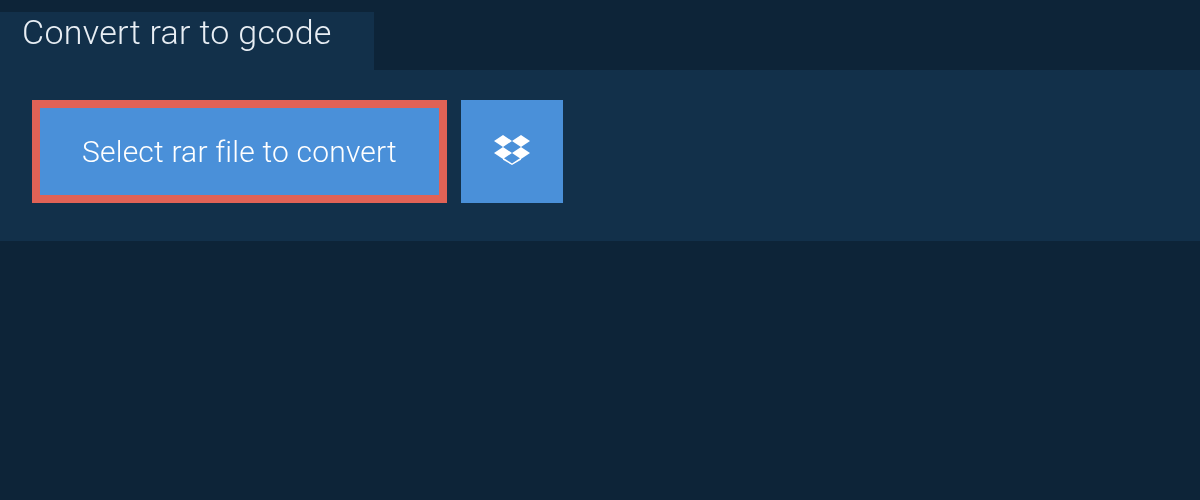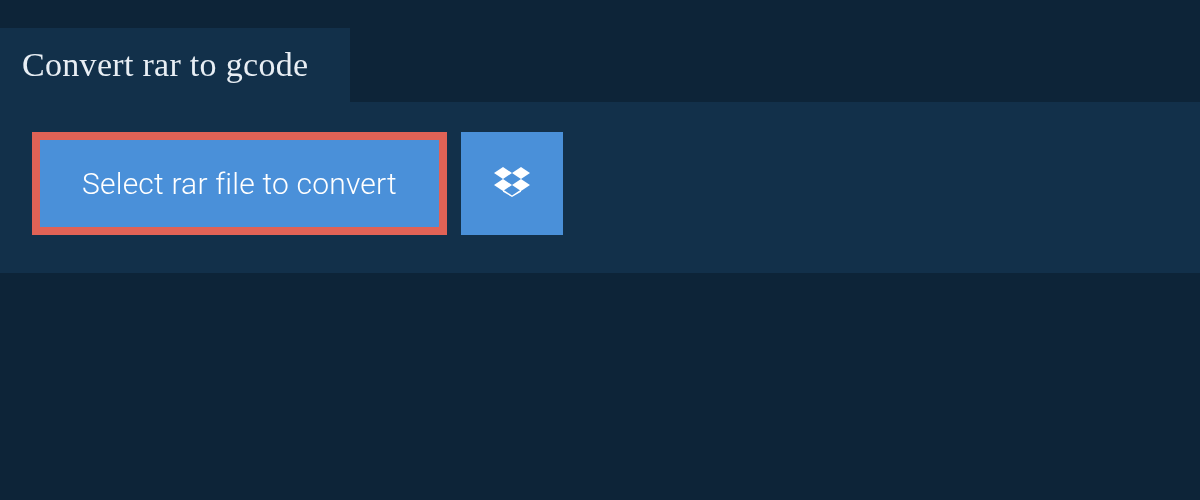--- a/index.html
+++ b/index.html
@@ -10,24 +10,23 @@
     body {
       width: 1200px;
       height: 500px;
       background-color: #0d2438;
       font-family: -apple-system, BlinkMacSystemFont, "Segoe UI", Roboto, "Helvetica Neue", Arial, sans-serif;
       overflow: hidden;
     }
     .tab-header {
       display: inline-block;
       background-color: #12304a;
-      padding: 18px 42px 18px 22px;
-      margin-top: 28px;
+      padding: 0 42px 18px 22px;
+      margin-top: 12px;
       margin-left: 0;
-      font-family: Liberation Serif, serif;
     }
     .tab-title {
       color: #e8eef4;
       font-size: 34px;
       font-weight: 300;
       letter-spacing: 0.3px;
     }
     .main-panel {
       background-color: #12304a;
       width: 100%;

